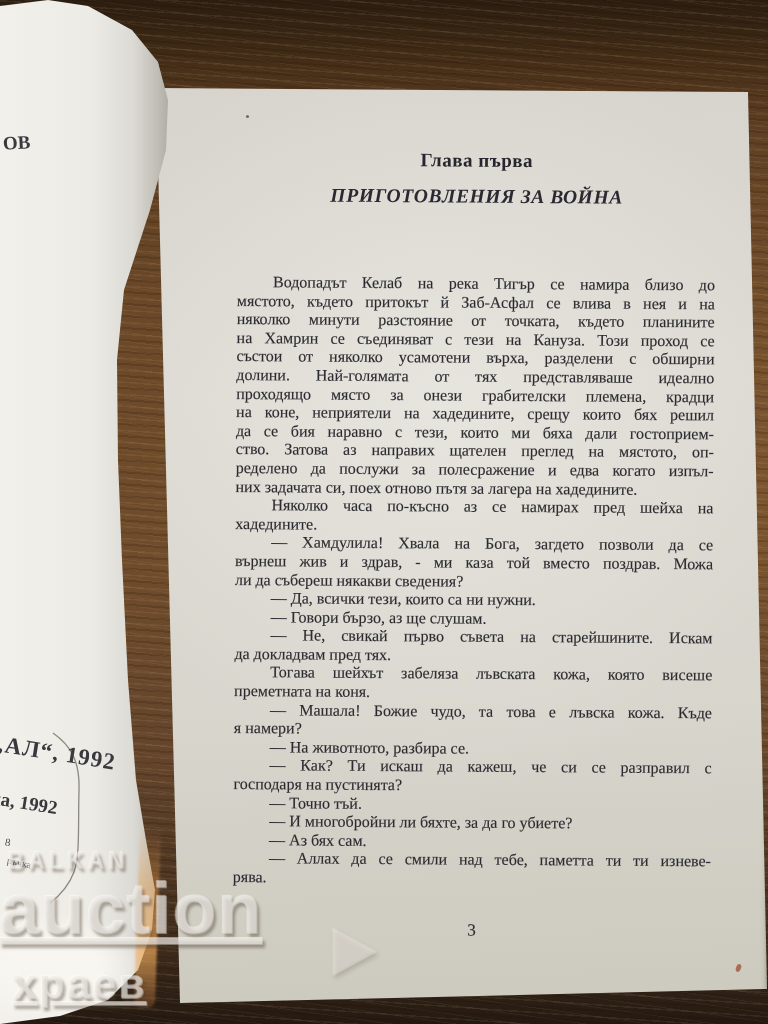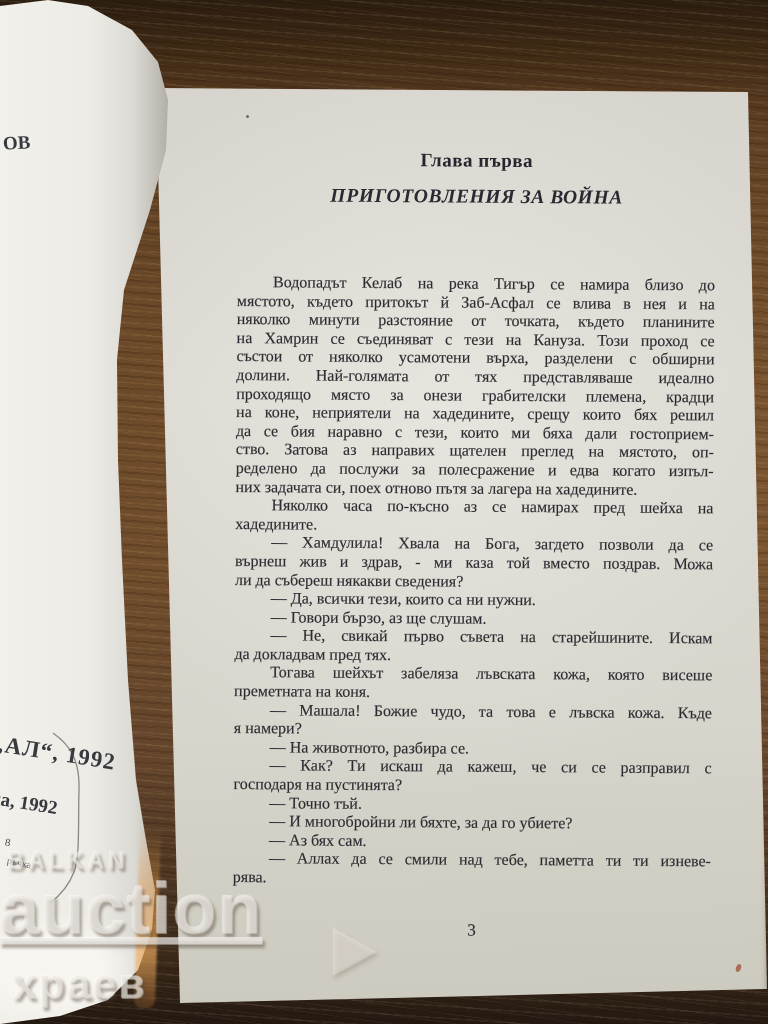--- a/index.html
+++ b/index.html
@@ -72,21 +72,21 @@
   }
 
   
   .watermark{ position:absolute; inset:0; z-index:50; pointer-events:none; font-family:"Liberation Sans", sans-serif;}
   .wm{
     position:absolute; font-weight:bold; color:rgba(228,224,217,0.42);
     text-shadow:-1px -1px 1px rgba(255,255,255,0.5), 2px 3px 3px rgba(75,60,45,0.42);
   }
   .wm-balkan{ left:8px; top:848px; font-size:23px; letter-spacing:4px;}
   .wm-auction{ left:0px; top:868px; font-size:72px; letter-spacing:1px;text-decoration:underline;}
-  .wm-hraev{ left:13px; top:960px; font-size:43px; letter-spacing:2px;}
+  .wm-hraev{ left:13px; top:960px; font-size:43px; letter-spacing:2px;text-decoration:underline;}
   .wm-triangle{ position:absolute; left:331px; top:926px; filter:drop-shadow(-1px -1px 1px rgba(255,255,255,0.5)) drop-shadow(2px 3px 2px rgba(75,60,45,0.4));}
 </style>
 </head>
 <body>
 
 <div class="photo">
 
   <div class="right-page">
     <div class="page-content">
       <div class="kicker">Глава първа</div>

